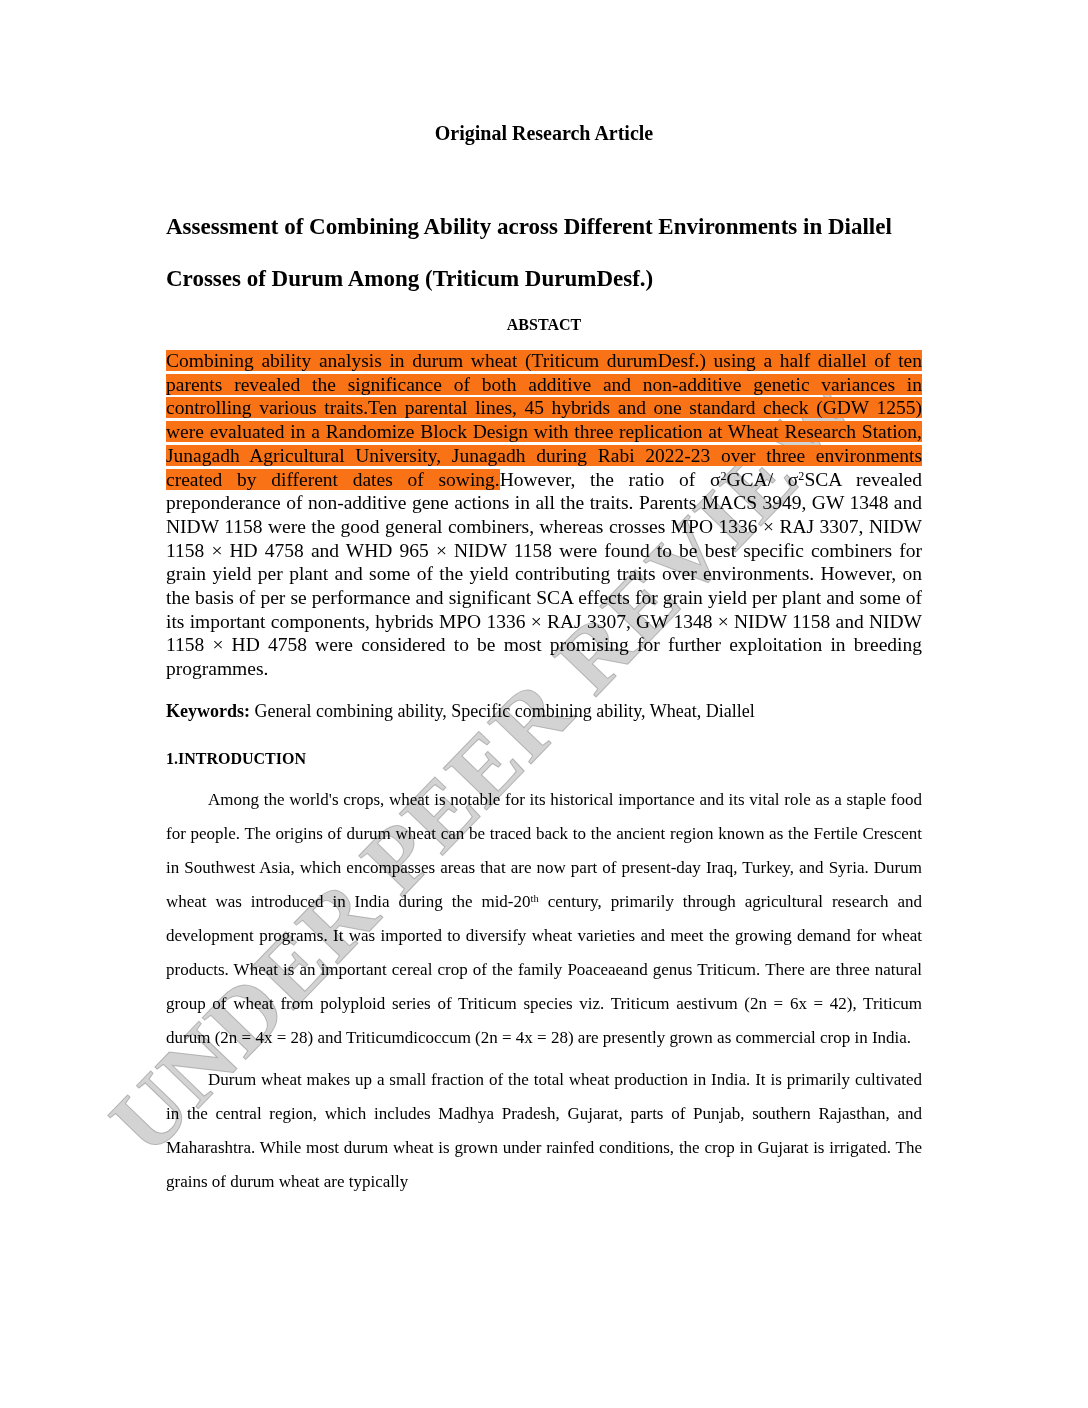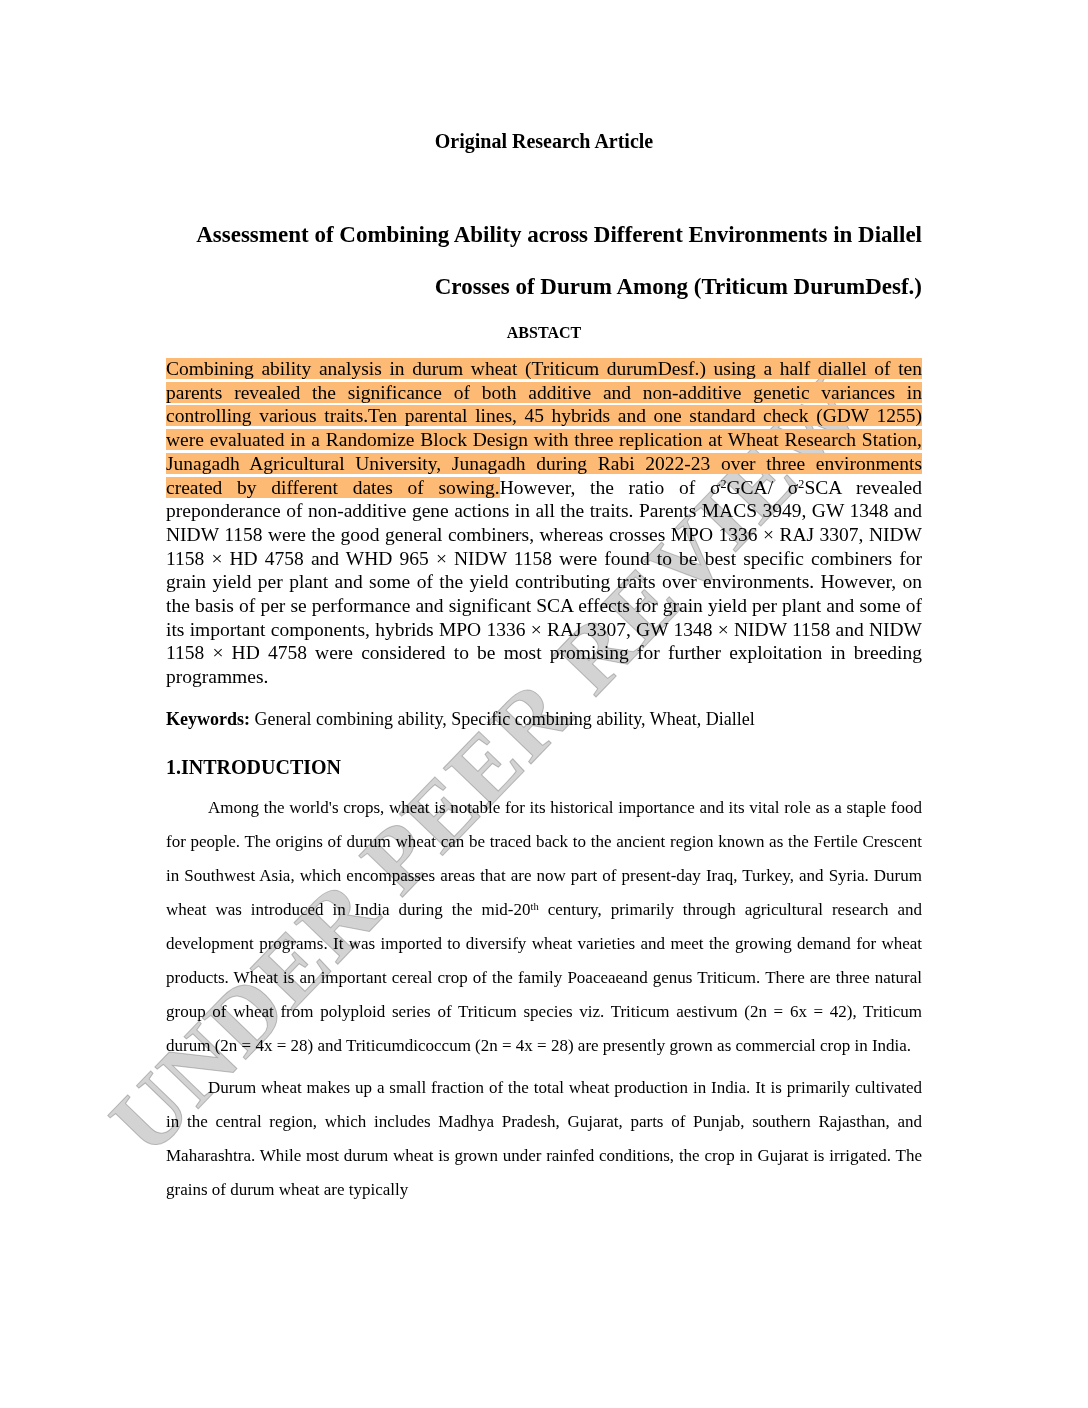--- a/index.html
+++ b/index.html
@@ -25,34 +25,34 @@
     letter-spacing: 2px;
     white-space: nowrap;
     color: rgba(150, 150, 150, 0.42);
     -webkit-text-stroke: 1px rgba(120, 120, 120, 0.45);
     z-index: 0;
     user-select: none;
   }
   .content {
     position: absolute;
     left: 166px;
-    top: 8px;
+    top: 0;
     width: 756px;
     z-index: 1;
   }
   .article-type {
     margin-top: 121px;
     text-align: center;
     font-size: 20px;
     font-weight: bold;
     line-height: 24px;
   }
   .title-block {
     margin-top: 56px;
-    text-align: right;
+    text-align: left;
     font-size: 23px;
     font-weight: bold;
     line-height: 52px;
   }
   .abstract-heading {
     margin-top: 8px;
     text-align: center;
     font-size: 16px;
     font-weight: bold;
     line-height: 24px;
@@ -63,33 +63,33 @@
     line-height: 23.7px;
     text-align: justify;
   }
   .keywords {
     margin-top: 18px;
     font-size: 18px;
     line-height: 24px;
   }
   .intro-heading {
     margin-top: 24px;
-    font-size: 20px;
+    font-size: 16px;
     font-weight: bold;
     line-height: 24px;
   }
   .body-para {
     font-size: 17px;
     line-height: 34px;
     text-align: justify;
     text-indent: 42px;
   }
   .para-1 { margin-top: 12px; }
   .para-2 { margin-top: 8px; }
-  .hl { background-color: #fdba74; }
+  .hl { background-color: #f97316; }
   .it { }
   .bd { font-weight: bold; }
   sup {
     font-size: 0.62em;
     vertical-align: baseline;
     position: relative;
     top: -0.45em;
     line-height: 0;
   }
 </style>

